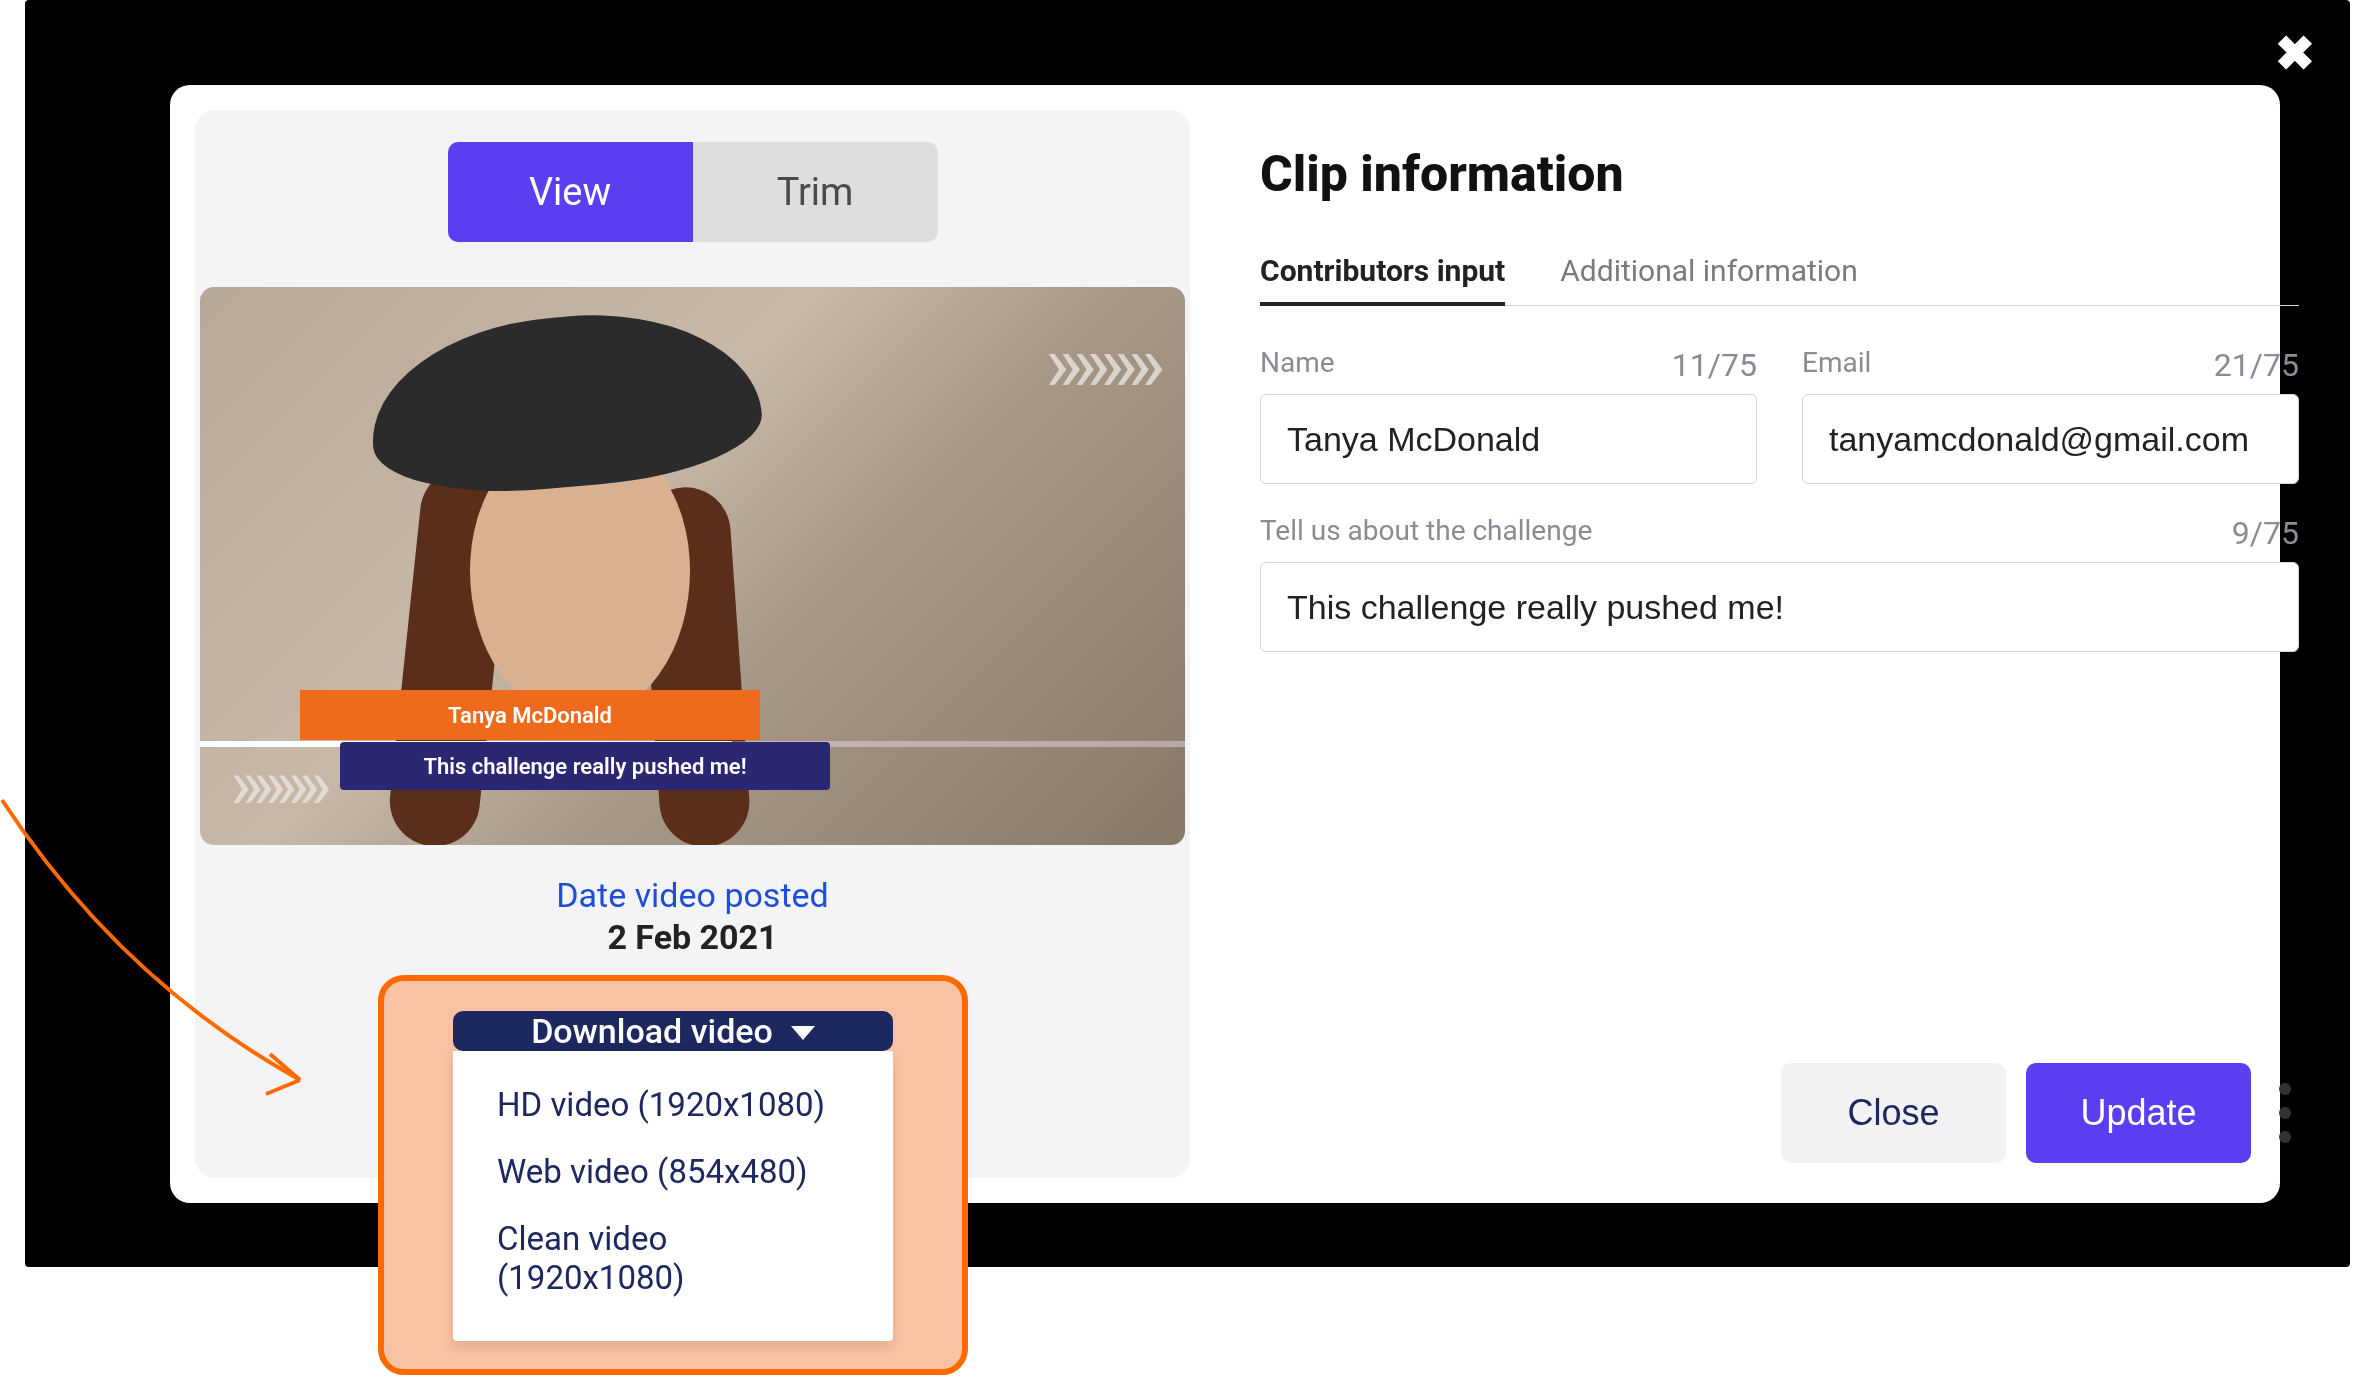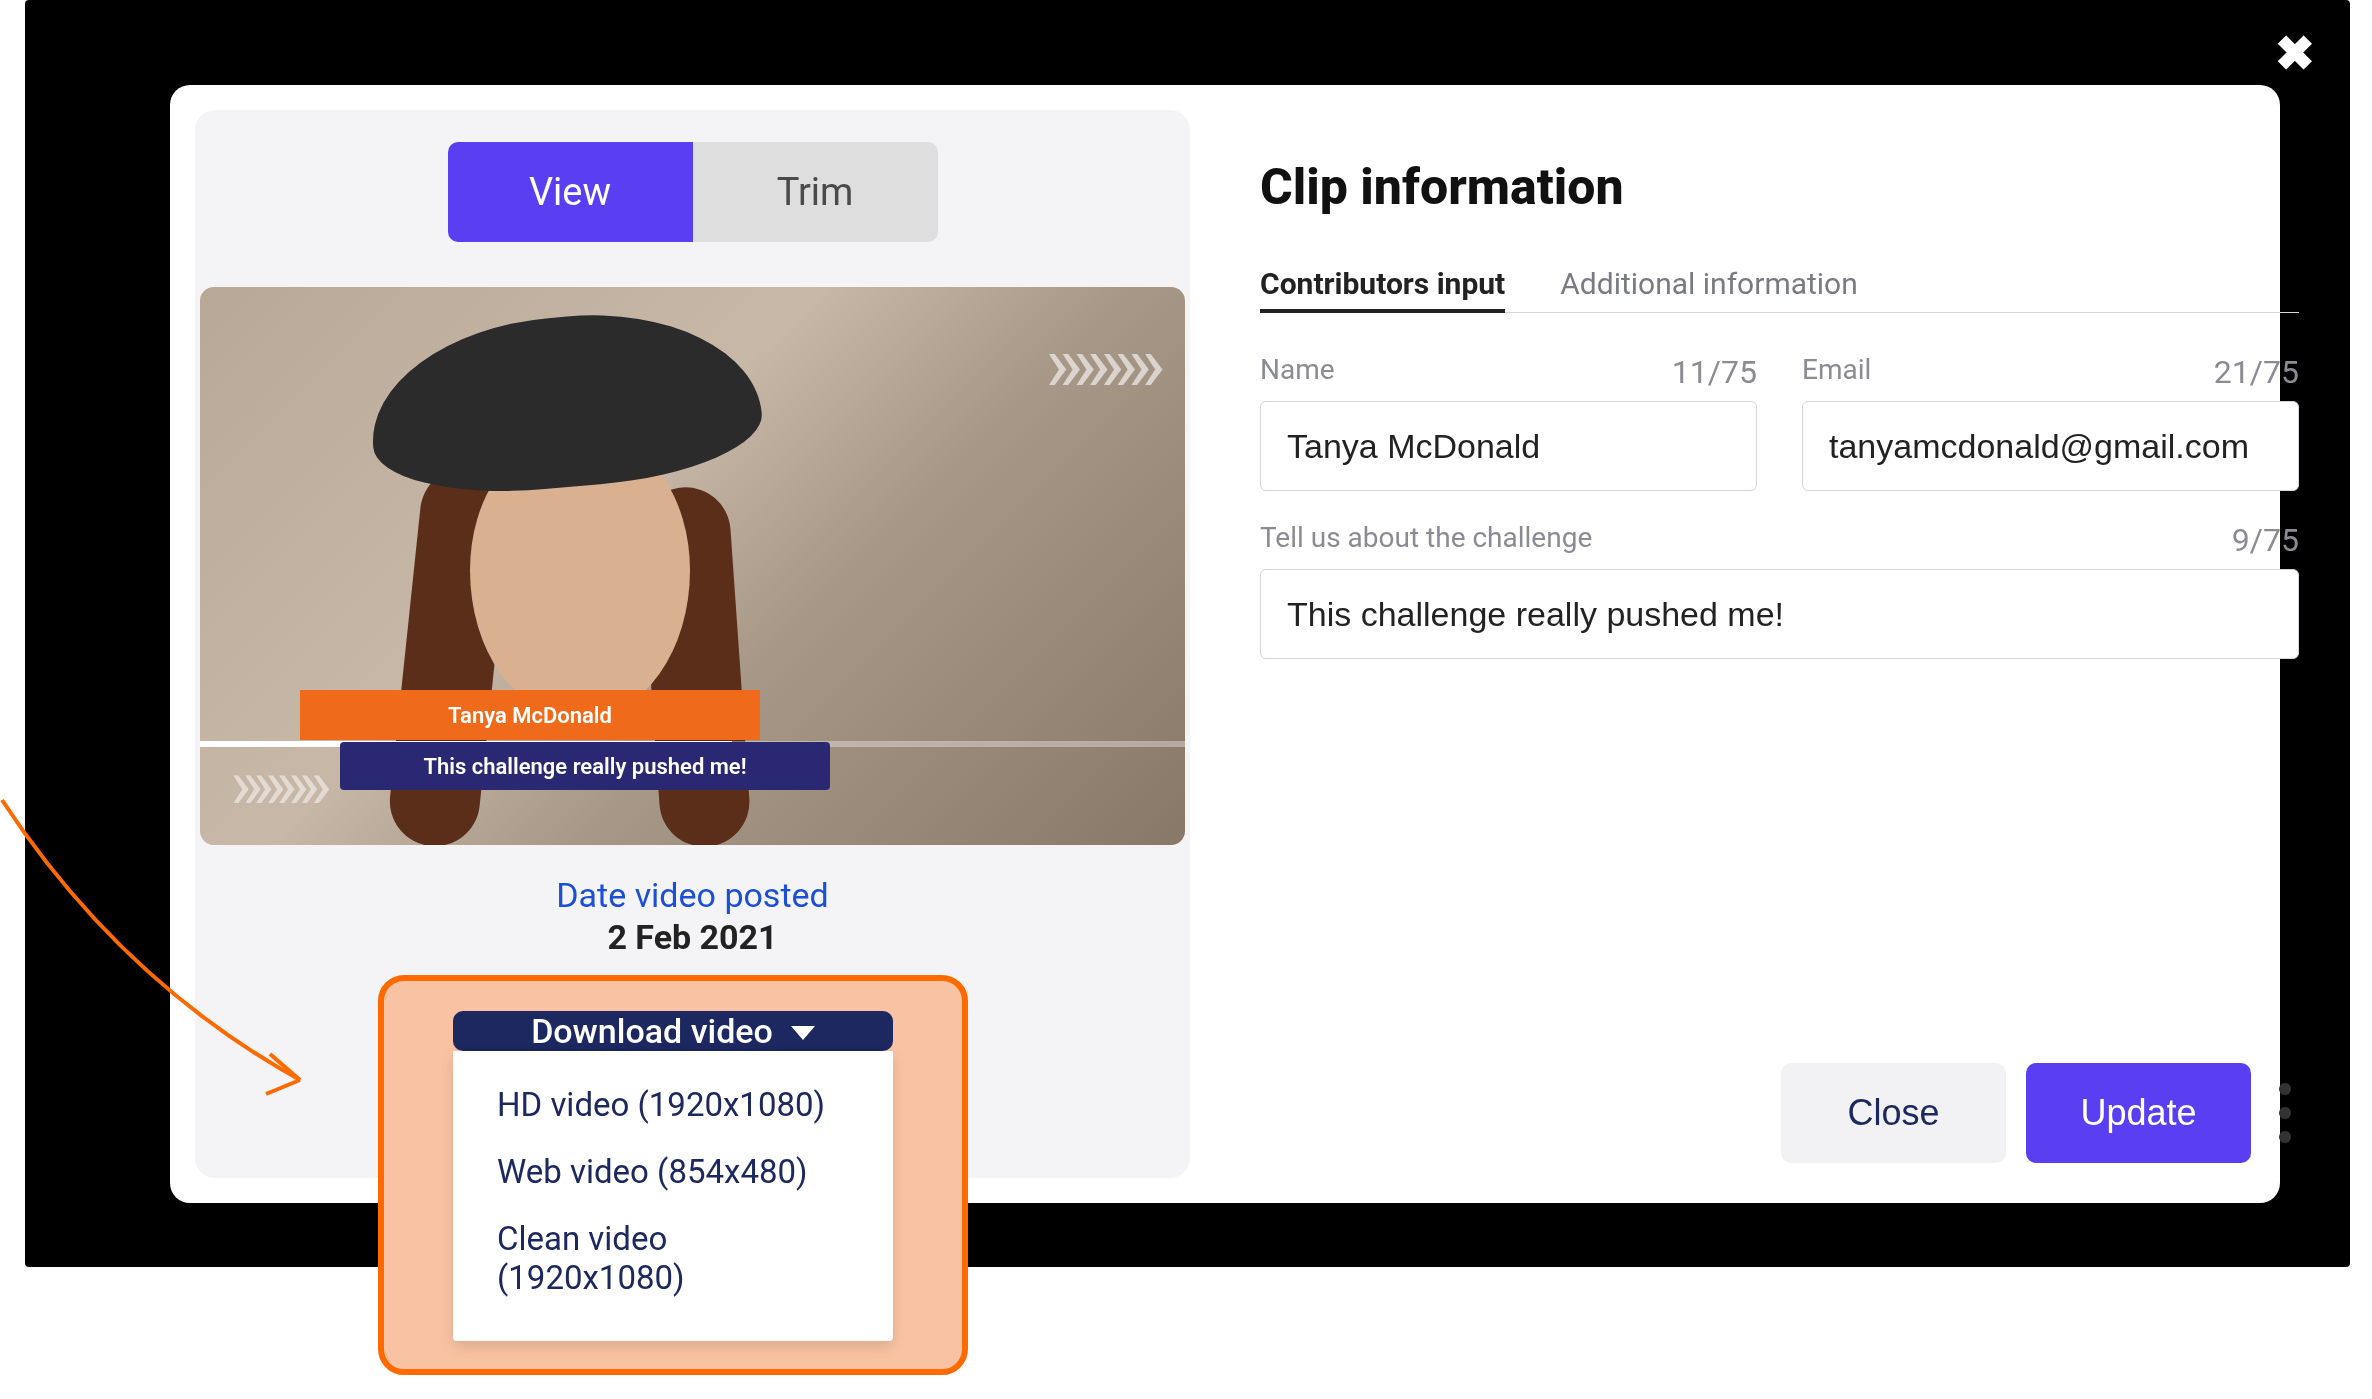--- a/index.html
+++ b/index.html
@@ -208,36 +208,35 @@
     z-index: 60;
   }
 
   
   .right-panel {
     flex: 1;
     padding: 60px 55px 40px 45px;
     position: relative;
     display: flex;
     flex-direction: column;
-    margin-top: 13px;
   }
   .panel-title {
     font-size: 50px;
     font-weight: 800;
     color: #111;
     margin-bottom: 50px;
   }
   .sub-tabs {
     display: flex;
     gap: 55px;
     border-bottom: 1px solid #d5d5dc;
     margin-bottom: 40px;
   }
   .sub-tab {
-    padding-bottom: 8px;
+    padding-bottom: 14px;
     font-size: 30px;
     color: #7a7a84;
     cursor: pointer;
   }
   .sub-tab.active {
     color: #222;
     font-weight: 700;
     border-bottom: 4px solid #222;
     margin-bottom: -1px;
   }

